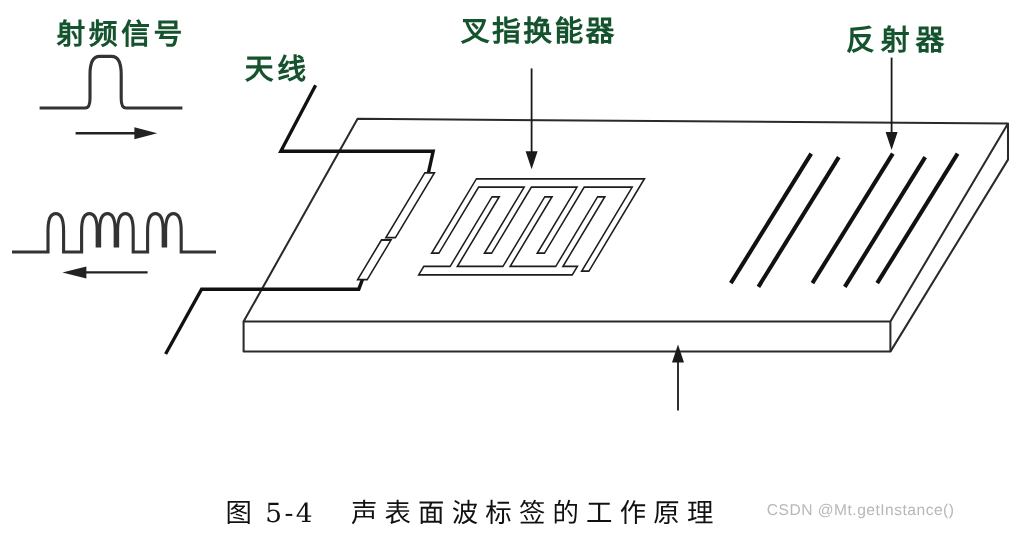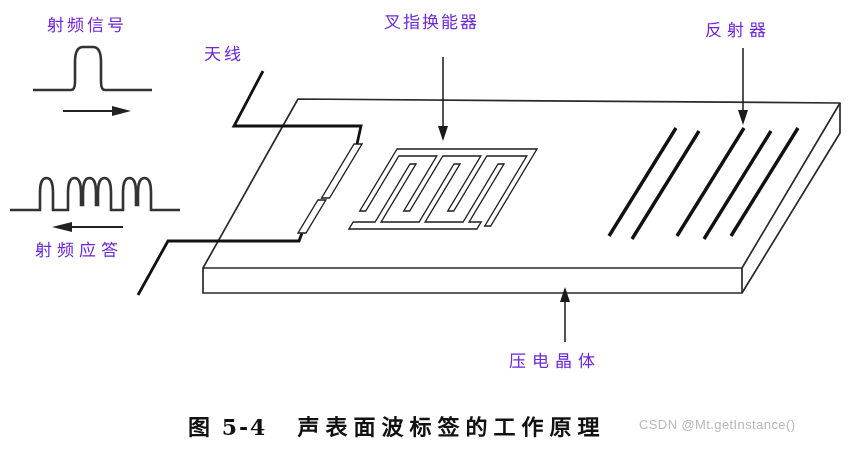--- a/index.html
+++ b/index.html
@@ -7,38 +7,38 @@
     position: relative;
     width: 860px;
     height: 450px;
     background: #ffffff;
     font-family: "DejaVu Serif", "Liberation Serif", serif;
     overflow: hidden;
   }
   #artwork { position: absolute; left: 0; top: 0; }
   .lbl {
     position: absolute;
-    color: #6d28d9;
-    font-size: 17px;
-    font-weight: 400;
+    color: #14532d;
+    font-size: 24px;
+    font-weight: 700;
     white-space: nowrap;
     line-height: 1;
   }
   .lbl-rf-signal   { left: 47px;  top: 17px;  letter-spacing: 3px; }
   .lbl-antenna     { left: 204px; top: 46px;  letter-spacing: 3px; text-align: center; }
   .lbl-idt         { left: 384px; top: 14px;  letter-spacing: 2px; }
   .lbl-reflector   { left: 705px; top: 22px;  letter-spacing: 5px; }
   .lbl-rf-response { left: 35px;  top: 242px; letter-spacing: 5px; }
   .lbl-piezo       { left: 509px; top: 353px; letter-spacing: 6px; }
   .caption {
     position: absolute;
     left: 188px; top: 409px;
     color: #111111;
     font-size: 22px;
-    font-weight: 700;
+    font-weight: 400;
     white-space: nowrap;
   }
   .caption .fig-no { letter-spacing: 2px; margin-right: 30px; }
   .caption .fig-title { letter-spacing: 6px; }
   .watermark {
     position: absolute;
     left: 639px; top: 417px;
     color: #b8b8b8;
     font-size: 13px;
     font-weight: 400;
@@ -131,23 +131,21 @@
   </svg>
 
   <div class="lbl lbl-rf-signal">射频信号</div>
 
   <div class="lbl lbl-antenna">天线</div>
 
   <div class="lbl lbl-idt">叉指换能器</div>
 
   <div class="lbl lbl-reflector">反射器</div>
 
-  <div class="lbl lbl-rf-response">射频应答</div>
 
-  <div class="lbl lbl-piezo">压电晶体</div>
 
   <div class="caption">
     <span class="fig-no">图 5-4</span><span class="fig-title">声表面波标签的工作原理</span>
   </div>
 
   <div class="watermark">CSDN @Mt.getInstance()</div>
 
 </div>
 
 </body></html>

